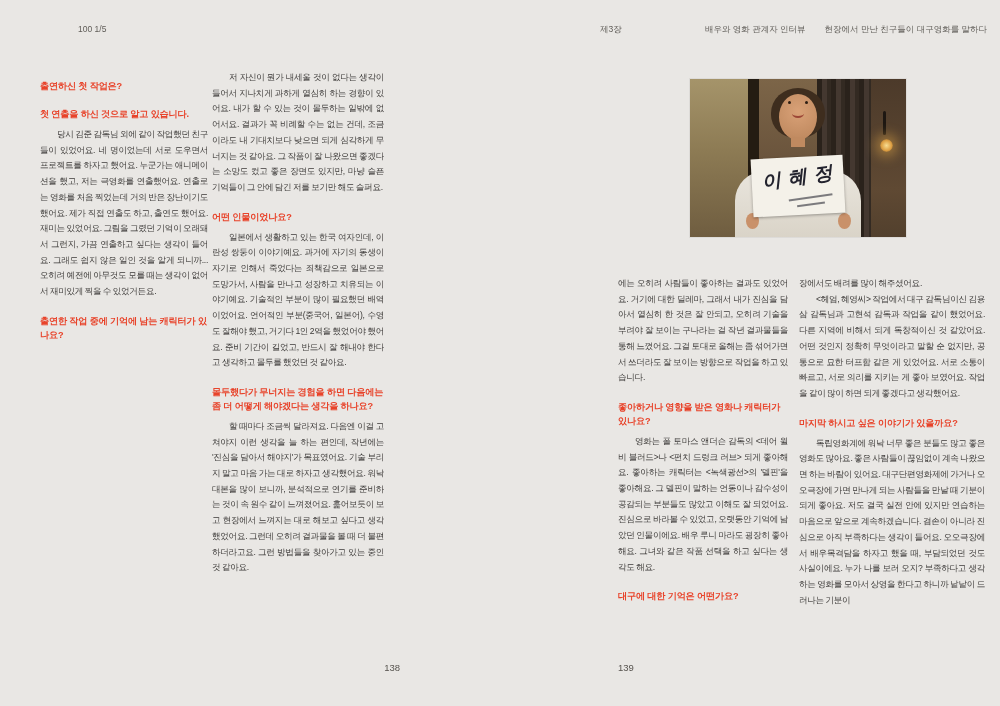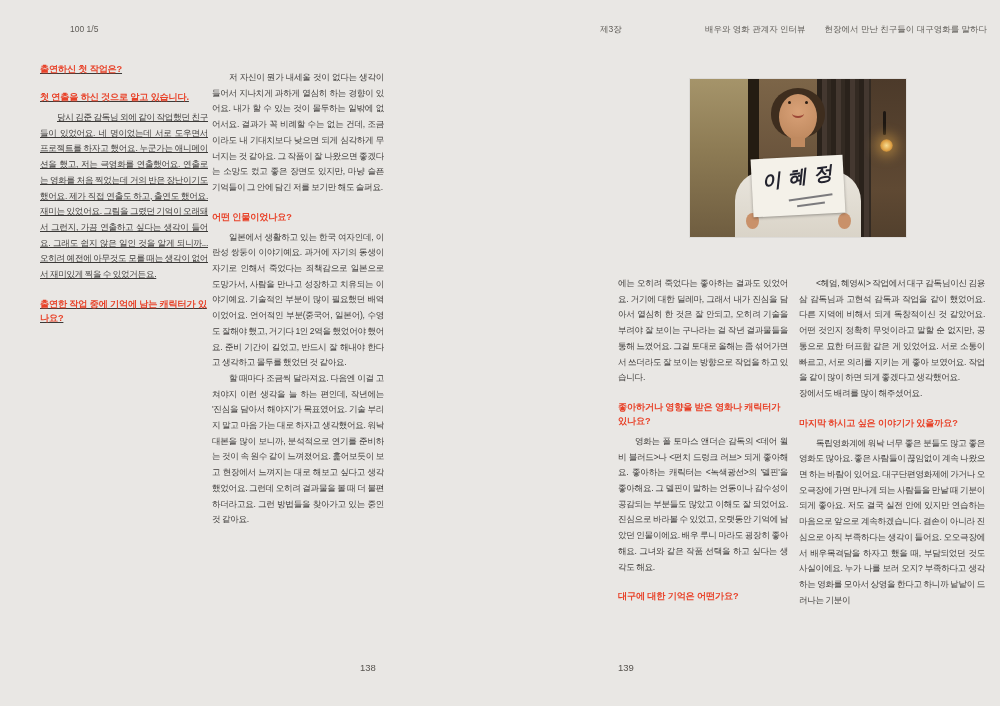--- a/index.html
+++ b/index.html
@@ -8,45 +8,45 @@
     font-family:"Liberation Sans","DejaVu Sans",sans-serif;
     background:#dddbd8;
   }
   .spread{
     position:relative;width:1000px;height:706px;overflow:hidden;
     background:var(--paper,#e9e7e4);
     color:var(--ink,#3c3a38);
   }
   
   .rh{position:absolute;top:24px;font-size:8.5px;color:#5f5c57;letter-spacing:0;white-space:nowrap;}
-  .rh-folio-note{left:70px;text-align:center;}
+  .rh-folio-note{left:78px;text-align:center;}
   .rh-chapter{left:600px;}
   .rh-section{left:705px;}
   .rh-title{right:13px;}
   
   .col{position:absolute;overflow:hidden;}
-  .col-1{left:40px;top:60px;width:168px;height:580px;text-decoration:underline;}
+  .col-1{left:40px;top:77px;width:168px;height:580px;}
   .col-2{left:212px;top:70px;width:172px;height:580px;}
   .col-3{left:618px;top:276px;width:170px;height:380px;}
   .col-4{left:799px;top:276px;width:186px;height:380px;}
   .q{
     color:var(--accent,#e8432a);
     font-weight:700;font-size:9.2px;line-height:14px;
     margin:14px 0 6px 0;letter-spacing:-0.2px;
   }
   .col .q:first-child{margin-top:2px;}
   .a{
     font-size:8.6px;line-height:15.7px;letter-spacing:-0.3px;word-spacing:-0.5px;
     text-align:justify;word-break:break-all;
     text-indent:17px;margin:0;
   }
   .a.cont{text-indent:0;}
   
   .folio{position:absolute;top:662px;font-size:9.5px;color:#57544f;}
-  .folio-left{left:360px;width:40px;}
+  .folio-left{left:360px;width:40px;text-align:right;}
   .folio-right{left:618px;}
   
   .photo{
     position:absolute;left:690px;top:79px;width:216px;height:158px;
     margin:0;overflow:hidden;background:#6e5840;
     box-shadow:0 0 0 1px rgba(0,0,0,0.05);
   }
   .ph{position:absolute;}
   .ph-wall-left{left:0;top:0;width:27%;height:100%;
     background:linear-gradient(180deg,#a5946a 0%,#8d7b54 45%,#6f5d40 100%);}
@@ -103,31 +103,32 @@
   <div class="col col-1">
       <div class="q">출연하신 첫 작업은?</div>
       <div class="q">첫 연출을 하신 것으로 알고 있습니다.</div>
       <div class="a">당시 김준 감독님 외에 같이 작업했던 친구들이 있었어요. 네 명이었는데 서로 도우면서 프로젝트를 하자고 했어요. 누군가는 애니메이션을 했고, 저는 극영화를 연출했어요. 연출로는 영화를 처음 찍었는데 거의 반은 장난이기도 했어요. 제가 직접 연출도 하고, 출연도 했어요. 재미는 있었어요. 그림을 그렸던 기억이 오래돼서 그런지, 가끔 연출하고 싶다는 생각이 들어요. 그래도 쉽지 않은 일인 것을 알게 되니까... 오히려 예전에 아무것도 모를 때는 생각이 없어서 재미있게 찍을 수 있었거든요.</div>
       <div class="q">출연한 작업 중에 기억에 남는 캐릭터가 있나요?</div>
     </div>
   <div class="col col-2">
       <div class="a">저 자신이 뭔가 내세울 것이 없다는 생각이 들어서 지나치게 과하게 열심히 하는 경향이 있어요. 내가 할 수 있는 것이 몰두하는 일밖에 없어서요. 결과가 꼭 비례할 수는 없는 건데, 조금이라도 내 기대치보다 낮으면 되게 심각하게 무너지는 것 같아요. 그 작품이 잘 나왔으면 좋겠다는 소망도 컸고 좋은 장면도 있지만, 마냥 슬픈 기억들이 그 안에 담긴 저를 보기만 해도 슬퍼요.</div>
       <div class="q">어떤 인물이었나요?</div>
       <div class="a">일본에서 생활하고 있는 한국 여자인데, 이란성 쌍둥이 이야기예요. 과거에 자기의 동생이 자기로 인해서 죽었다는 죄책감으로 일본으로 도망가서, 사람을 만나고 성장하고 치유되는 이야기예요. 기술적인 부분이 많이 필요했던 배역이었어요. 언어적인 부분(중국어, 일본어), 수영도 잘해야 했고, 거기다 1인 2역을 했었어야 했어요. 준비 기간이 길었고, 반드시 잘 해내야 한다고 생각하고 몰두를 했었던 것 같아요.</div>
+      <div class="q">몰두했다가 무너지는 경험을 하면 다음에는 좀 더 어떻게 해야겠다는 생각을 하나요?</div>
       <div class="a">할 때마다 조금씩 달라져요. 다음엔 이걸 고쳐야지 이런 생각을 늘 하는 편인데, 작년에는 '진심을 담아서 해야지'가 목표였어요. 기술 부리지 말고 마음 가는 대로 하자고 생각했어요. 워낙 대본을 많이 보니까, 분석적으로 연기를 준비하는 것이 속 원수 같이 느껴졌어요. 훑어보듯이 보고 현장에서 느껴지는 대로 해보고 싶다고 생각했었어요. 그런데 오히려 결과물을 볼 때 더 불편하더라고요. 그런 방법들을 찾아가고 있는 중인 것 같아요.</div>
     </div>
   <div class="col col-3">
-      <div class="a cont">에는 오히려 죽었다는 좋아하는 결과도 있었어요. 거기에 대한 딜레마, 그래서 내가 진심을 담아서 열심히 한 것은 잘 안되고, 오히려 기술을 부려야 잘 보이는 구나라는 걸 작년 결과물들을 통해 느꼈어요. 그걸 토대로 올해는 좀 섞어가면서 쓰더라도 잘 보이는 방향으로 작업을 하고 있습니다.</div>
+      <div class="a cont">에는 오히려 사람들이 좋아하는 결과도 있었어요. 거기에 대한 딜레마, 그래서 내가 진심을 담아서 열심히 한 것은 잘 안되고, 오히려 기술을 부려야 잘 보이는 구나라는 걸 작년 결과물들을 통해 느꼈어요. 그걸 토대로 올해는 좀 섞어가면서 쓰더라도 잘 보이는 방향으로 작업을 하고 있습니다.</div>
       <div class="q">좋아하거나 영향을 받은 영화나 캐릭터가 있나요?</div>
       <div class="a">영화는 폴 토마스 앤더슨 감독의 &lt;데어 윌 비 블러드&gt;나 &lt;펀치 드렁크 러브&gt; 되게 좋아해요. 좋아하는 캐릭터는 &lt;녹색광선&gt;의 '델핀'을 좋아해요. 그 델핀이 말하는 언동이나 감수성이 공감되는 부분들도 많았고 이해도 잘 되었어요. 진심으로 바라볼 수 있었고, 오랫동안 기억에 남았던 인물이에요. 배우 루니 마라도 굉장히 좋아해요. 그녀와 같은 작품 선택을 하고 싶다는 생각도 해요.</div>
       <div class="q">대구에 대한 기억은 어떤가요?</div>
     </div>
   <div class="col col-4">
+      <div class="a cont">장에서도 배려를 많이 해주셨어요.</div>
       <div class="a">&lt;헤엄, 혜영씨&gt; 작업에서 대구 감독님이신 김용삼 감독님과 고현석 감독과 작업을 같이 했었어요. 다른 지역에 비해서 되게 독창적이신 것 같았어요. 어떤 것인지 정확히 무엇이라고 말할 순 없지만, 공통으로 묘한 터프함 같은 게 있었어요. 서로 소통이 빠르고, 서로 의리를 지키는 게 좋아 보였어요. 작업을 같이 많이 하면 되게 좋겠다고 생각했어요.</div>
-      <div class="a cont">장에서도 배려를 많이 해주셨어요.</div>
       <div class="q">마지막 하시고 싶은 이야기가 있을까요?</div>
       <div class="a">독립영화계에 워낙 너무 좋은 분들도 많고 좋은 영화도 많아요. 좋은 사람들이 끊임없이 계속 나왔으면 하는 바람이 있어요. 대구단편영화제에 가거나 오오극장에 가면 만나게 되는 사람들을 만날 때 기분이 되게 좋아요. 저도 결국 실전 안에 있지만 연습하는 마음으로 앞으로 계속하겠습니다. 겸손이 아니라 진심으로 아직 부족하다는 생각이 들어요. 오오극장에서 배우목격담을 하자고 했을 때, 부담되었던 것도 사실이에요. 누가 나를 보러 오지? 부족하다고 생각하는 영화를 모아서 상영을 한다고 하니까 낱낱이 드러나는 기분이</div>
     </div>
 
   <figure class="photo">
     <div class="ph ph-wall-left"></div>
     <div class="ph ph-door-frame"></div>
     <div class="ph ph-wall-mid"></div>
     <div class="ph ph-curtain"></div>
     <div class="ph ph-wall-right"></div>

